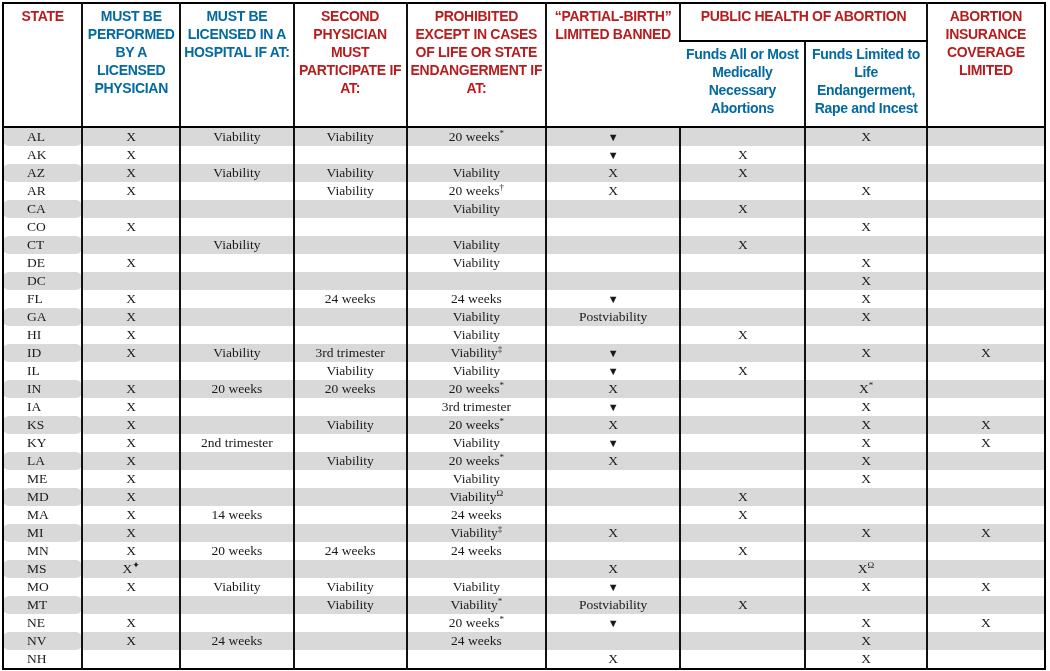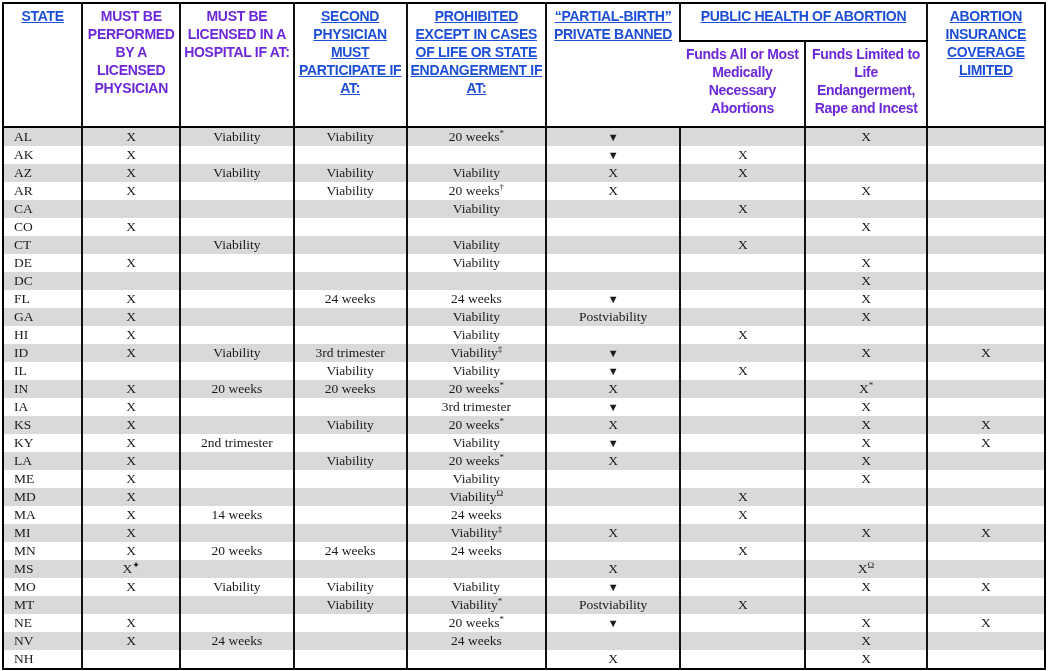--- a/index.html
+++ b/index.html
@@ -15,34 +15,34 @@
     font-family:"Liberation Sans","DejaVu Sans",sans-serif;
     font-weight:bold;
     font-size:14px;
     line-height:18px;
     letter-spacing:-0.3px;
     padding-top:3px;
     background:#fff;
   }
   thead tr:first-child{height:38px;}
   thead tr:nth-child(2){height:86px;}
-  th.blue span{color:#1d4ed8;text-decoration:underline;}
-  th.black span{color:#6d28d9;margin-top:40px;}
+  th.blue span{color:#b91c1c;}
+  th.black span{color:#0369a1;margin-top:40px;}
   tbody tr{height:18px;}
   tbody tr:nth-child(odd){background:#d9d9d9;}
   tbody tr:nth-child(even){background:#ffffff;}
   tbody td{
     font-size:13.5px;
     line-height:18px;
     text-align:center;
     color:#1a1a1a;
     white-space:nowrap;
     font-family:"Liberation Serif","DejaVu Serif","DejaVu Sans",serif;
   }
-  tbody td:first-child{text-align:left;padding-left:10px;}
+  tbody td:first-child{text-align:left;padding-left:23px;border-radius:6px;}
   tbody td sup{font-size:9px;line-height:0;}
   td.tri{font-size:11px;}
 </style>
 </head>
 <body>
 
 <div class="frame">
   <table>
     <colgroup>
       <col style="width:79px">
@@ -55,21 +55,21 @@
       <col style="width:121px">
       <col style="width:118px">
     </colgroup>
     <thead>
       <tr>
         <th rowspan="2" class="blue"><span>STATE</span></th>
         <th rowspan="2" class="black"><span>MUST BE PERFORMED BY A LICENSED PHYSICIAN</span></th>
         <th rowspan="2" class="black"><span>MUST BE LICENSED IN A HOSPITAL IF AT:</span></th>
         <th rowspan="2" class="blue"><span>SECOND PHYSICIAN MUST PARTICIPATE IF AT:</span></th>
         <th rowspan="2" class="blue"><span>PROHIBITED EXCEPT IN CASES OF LIFE OR STATE ENDANGERMENT IF AT:</span></th>
-        <th rowspan="2" class="blue"><span>“PARTIAL-BIRTH” PRIVATE BANNED</span></th>
+        <th rowspan="2" class="blue"><span>“PARTIAL-BIRTH” LIMITED BANNED</span></th>
         <th colspan="2" class="blue"><span>PUBLIC HEALTH OF ABORTION</span></th>
         <th rowspan="2" class="blue"><span>ABORTION INSURANCE COVERAGE LIMITED</span></th>
       </tr>
       <tr>
         <th class="black"><span>Funds All or Most Medically Necessary Abortions</span></th>
         <th class="black"><span>Funds Limited to Life Endangerment, Rape and Incest</span></th>
       </tr>
     </thead>
     <tbody>
         <tr>

